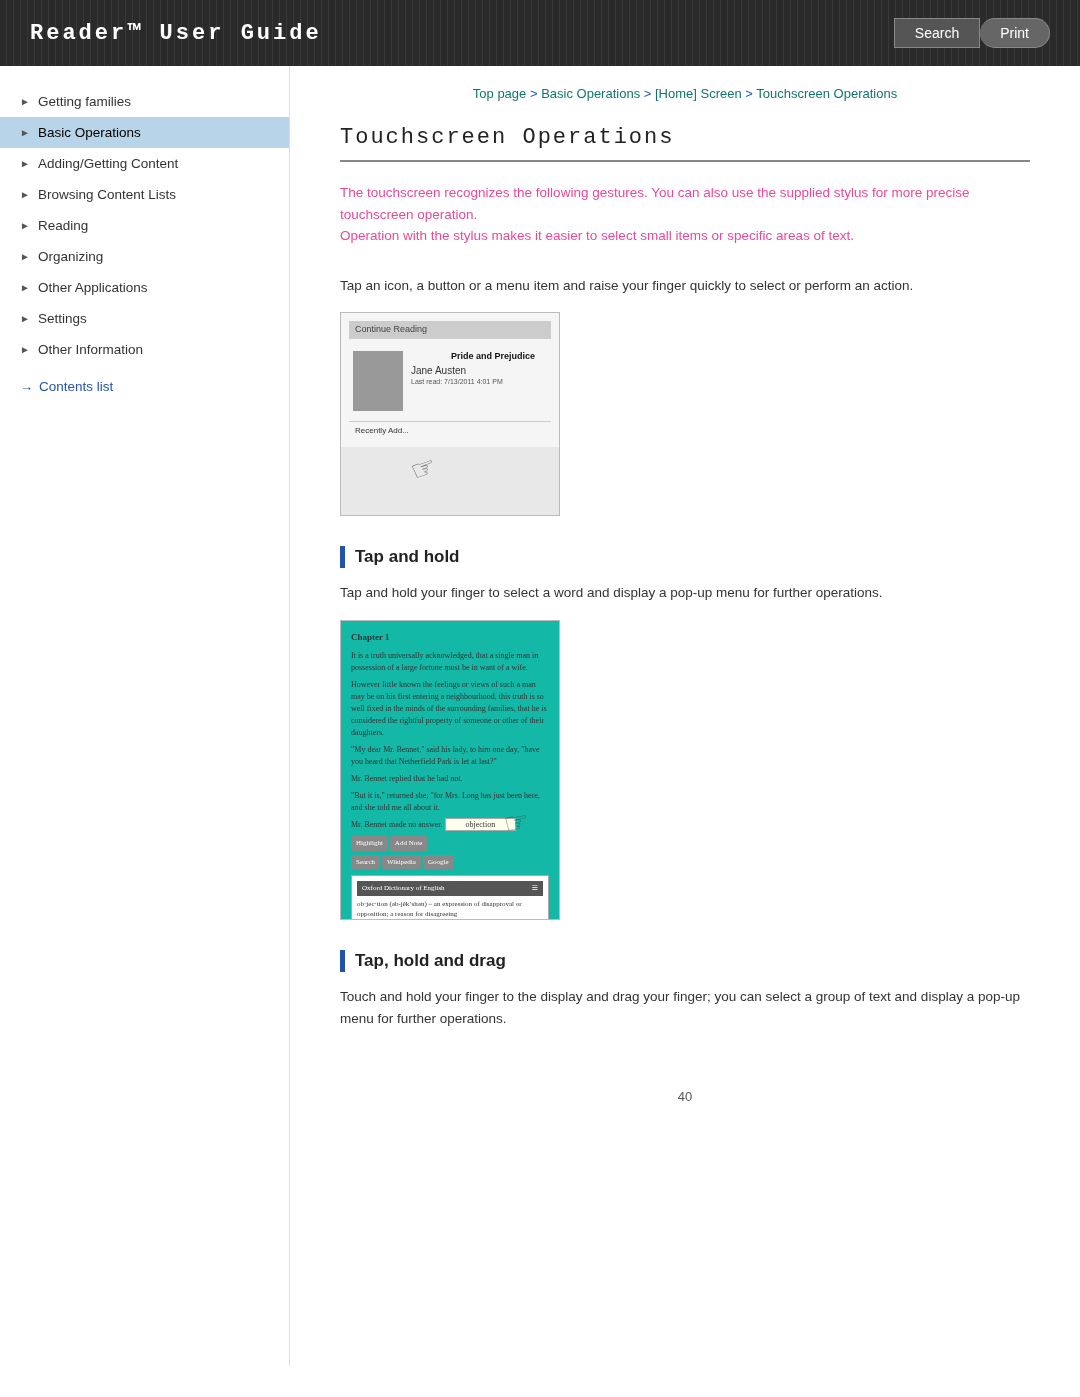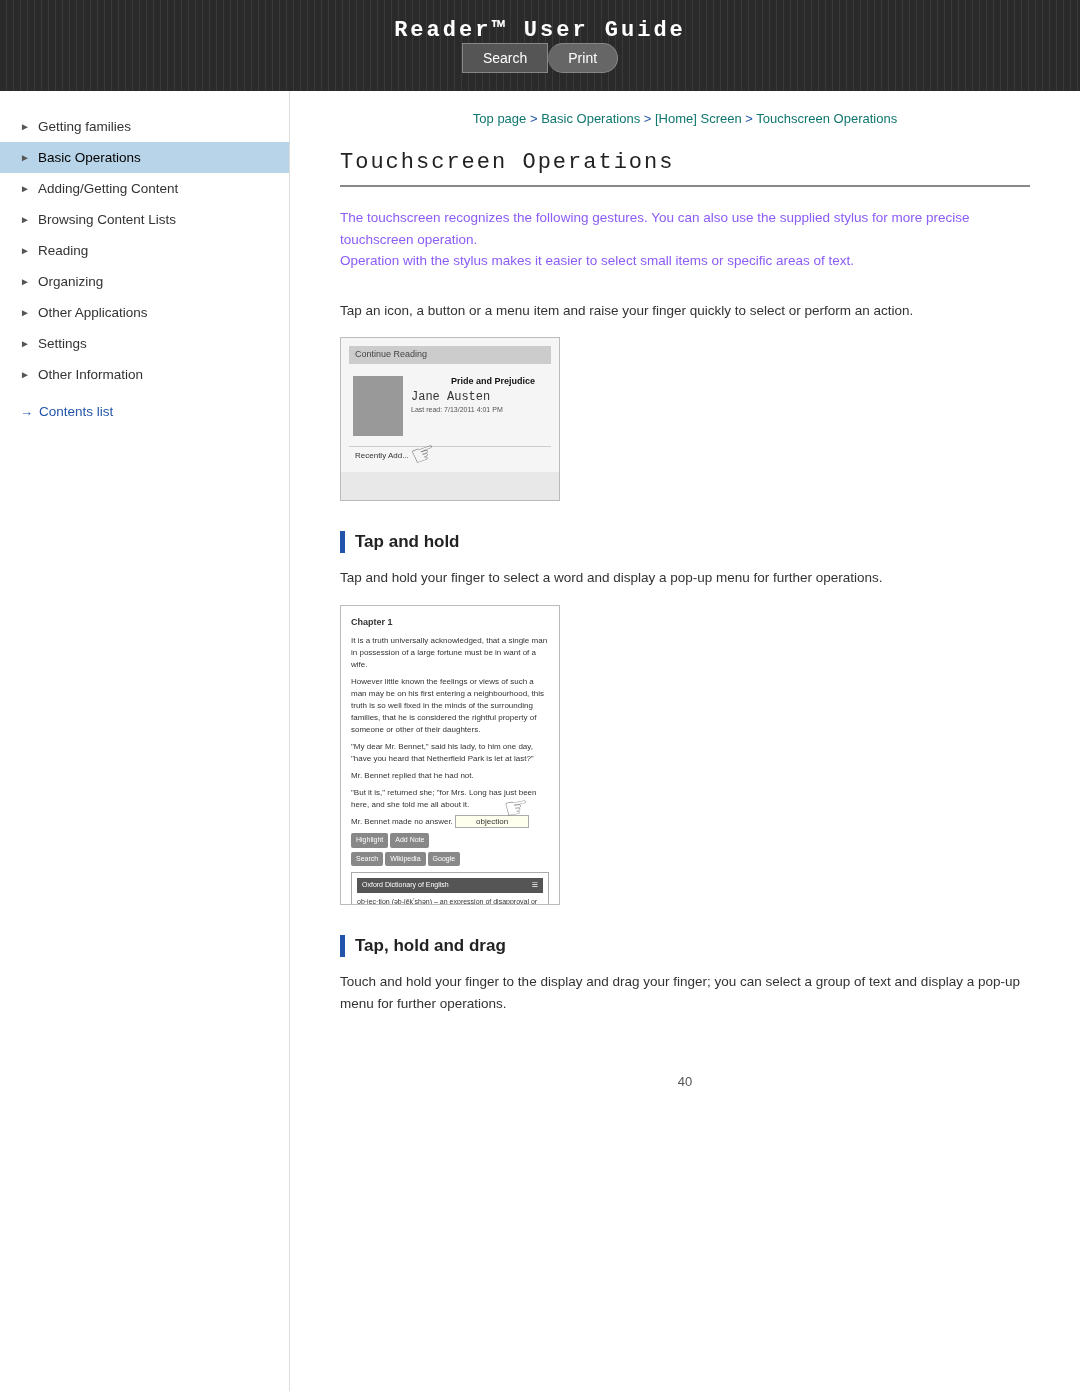--- a/index.html
+++ b/index.html
@@ -12,21 +12,20 @@
       display: flex;
       align-items: center;
       justify-content: space-between;
       background-image: repeating-linear-gradient(
         90deg,
         transparent,
         transparent 6px,
         rgba(255,255,255,0.07) 6px,
         rgba(255,255,255,0.07) 7px
       );
-      flex-direction: column;
     }
     .header-title {
       color: #fff;
       font-size: 22px;
       letter-spacing: 3px;
       font-family: 'Courier New', monospace;
       font-weight: bold;
     }
     .header-buttons {
       display: flex;
@@ -116,21 +115,21 @@
       border-bottom: 2px solid #888;
       padding-bottom: 10px;
       margin-bottom: 20px;
       font-family: 'Courier New', monospace;
     }
 
     
     .intro-text {
       font-size: 13.5px;
       line-height: 1.6;
-      color: #8b5cf6;
+      color: #ec4899;
       margin-bottom: 28px;
     }
 
     
     .section {
       margin-bottom: 30px;
     }
     .section-title {
       font-size: 17px;
       font-weight: bold;
@@ -159,21 +158,21 @@
       display: flex;
       justify-content: flex-start;
     }
     .screenshot-box {
       width: 220px;
       background: #e8e8e8;
       border: 1px solid #bbb;
       overflow: hidden;
       position: relative;
     }
-    .screenshot-box.small { height: 164px; }
+    .screenshot-box.small { height: 204px; }
     .screenshot-box.large { height: 300px; }
 
     
     .tap-screenshot {
       padding: 8px;
       background: #f5f5f5;
     }
     .tap-ss-header {
       background: #ccc;
       height: 18px;
@@ -186,40 +185,41 @@
       display: flex;
       gap: 8px;
       padding: 4px;
     }
     .tap-ss-thumb {
       width: 50px;
       height: 60px;
       background: #999;
       flex-shrink: 0;
     }
-    .tap-ss-text { font-size: 12px; color: #333; line-height: 1.4; font-family: Liberation Mono, monospace; }
+    .tap-ss-text { font-size: 10px; color: #333; line-height: 1.4; }
     .tap-ss-title { font-size: 9px; font-weight: bold; color: #111; margin-bottom: 3px; padding-left: 40px; }
     .tap-ss-sub { font-size: 7px; color: #555; }
     .tap-ss-footer { font-size: 8px; color: #333; padding: 4px 6px; border-top: 1px solid #ccc; margin-top: 6px; }
     .tap-ss-finger {
       position: absolute;
       bottom: 30px;
       left: 70px;
       font-size: 28px;
       opacity: 0.7;
       transform: rotate(-20deg);
     }
 
     
     .taphold-screenshot {
       padding: 10px;
-      background: #ffffff;
+      background: #14b8a6;
       font-size: 8px;
       line-height: 1.5;
       color: #333;
+      font-family: Liberation Serif, serif;
     }
     .taphold-chapter { font-weight: bold; margin-bottom: 6px; font-size: 9px; }
     .taphold-para { margin-bottom: 5px; }
     .taphold-highlight { background: #ffe; border: 1px solid #aaa; padding: 1px 20px; }
     .taphold-menu {
       display: flex;
       gap: 2px;
       margin: 4px 0;
     }
     .taphold-menu-btn {

